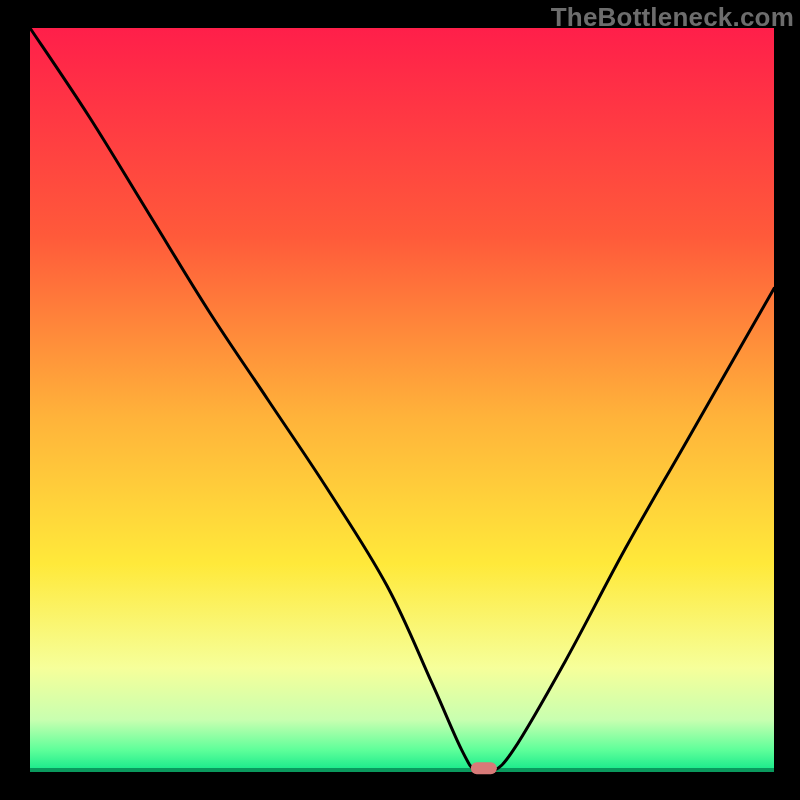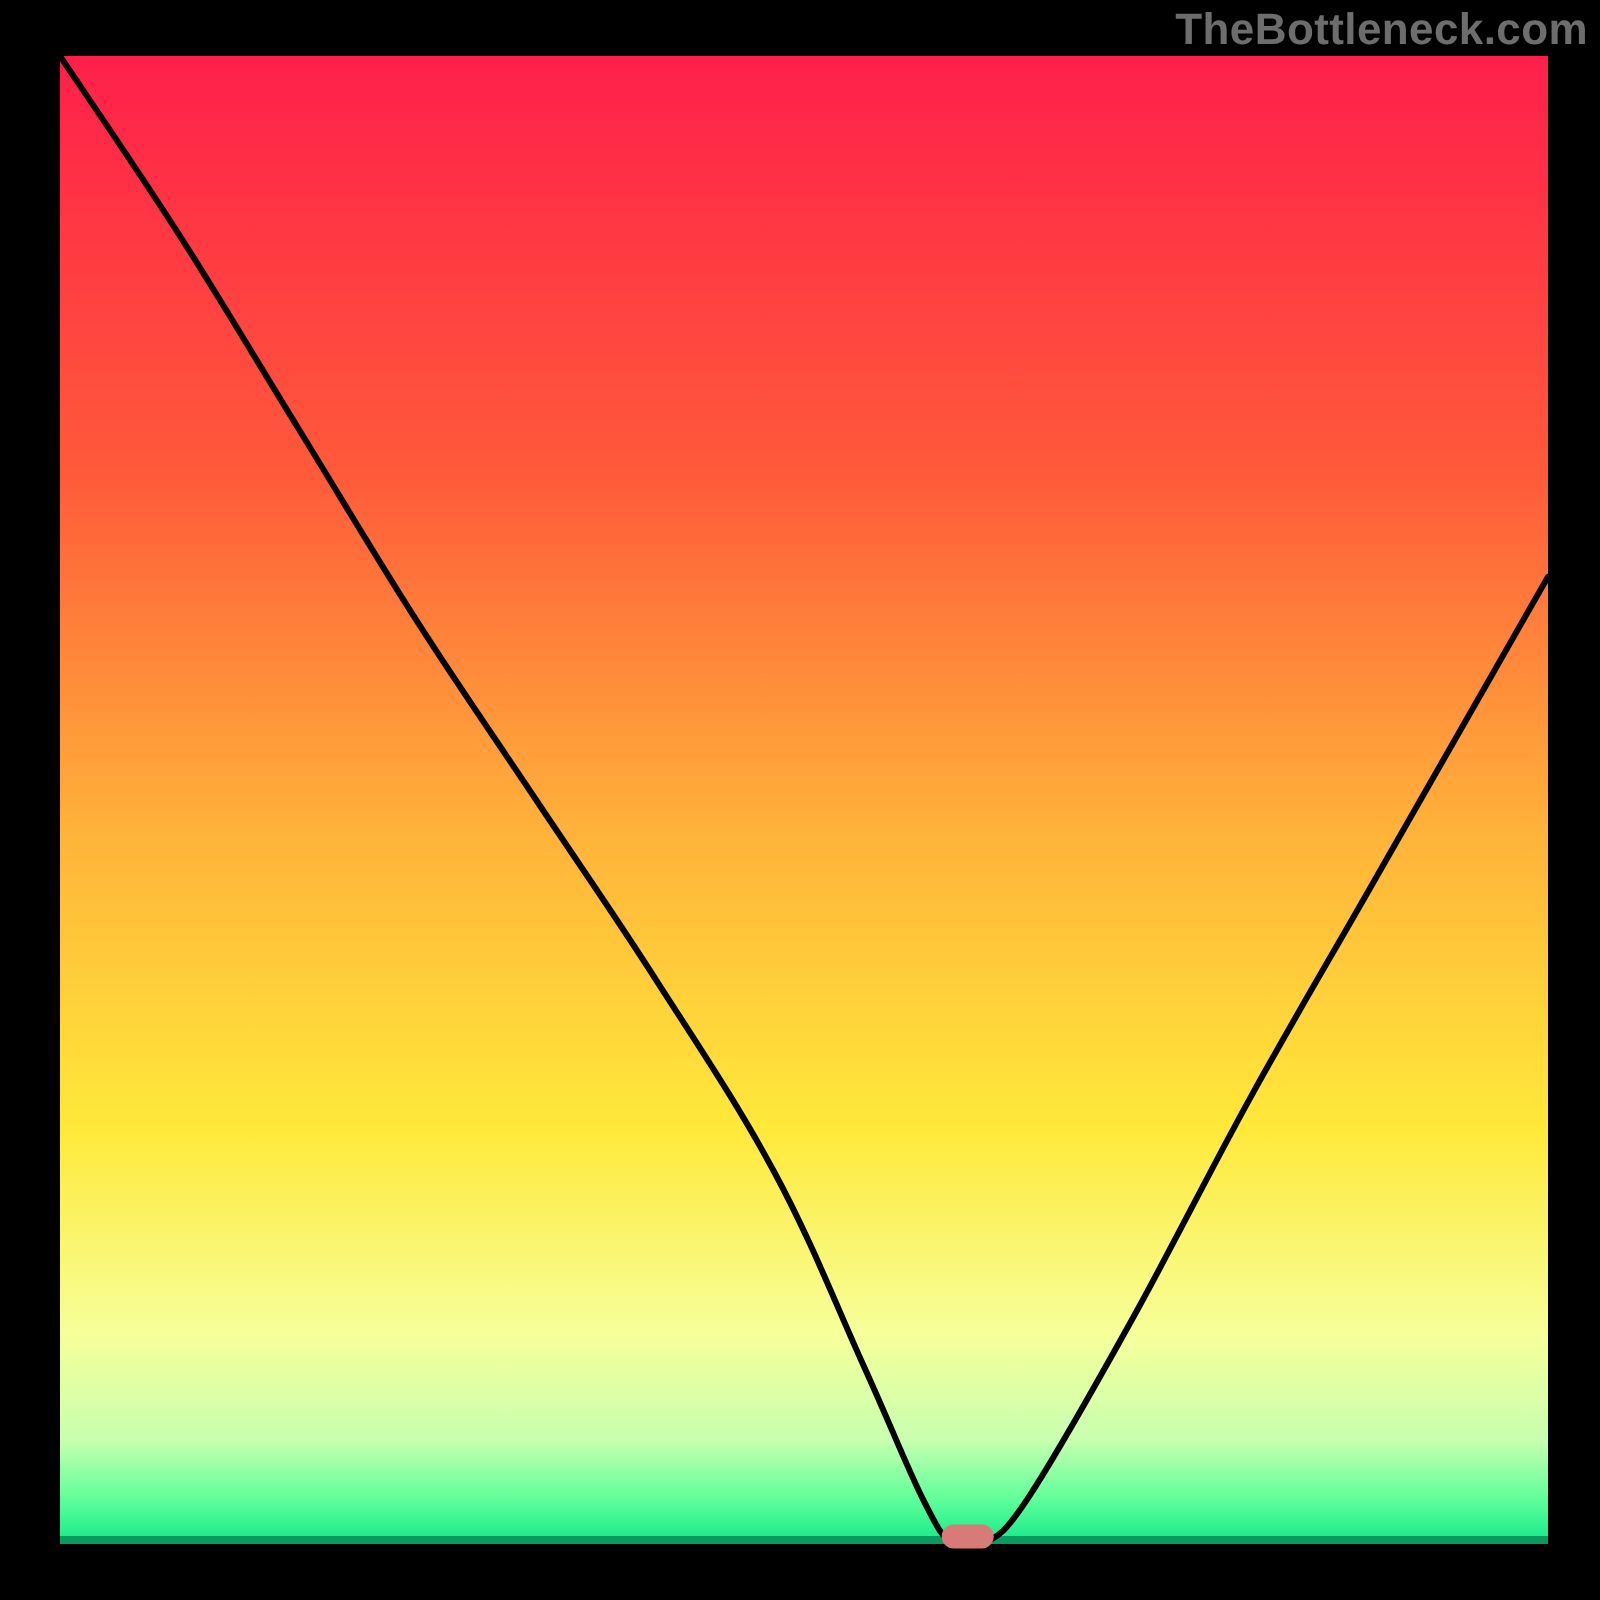--- a/index.html
+++ b/index.html
@@ -13,21 +13,21 @@
   }
   .wrap {
     position: relative;
     width: 800px;
     height: 800px;
   }
   .watermark {
     position: absolute;
     top: 2px;
     right: 6px;
-    font-size: 22px;
+    font-size: 26px;
     font-weight: 600;
     color: #6d6d6d;
     letter-spacing: 0.2px;
     z-index: 50;
   }
   svg {
     display: block;
   }
 </style>
 </head>

